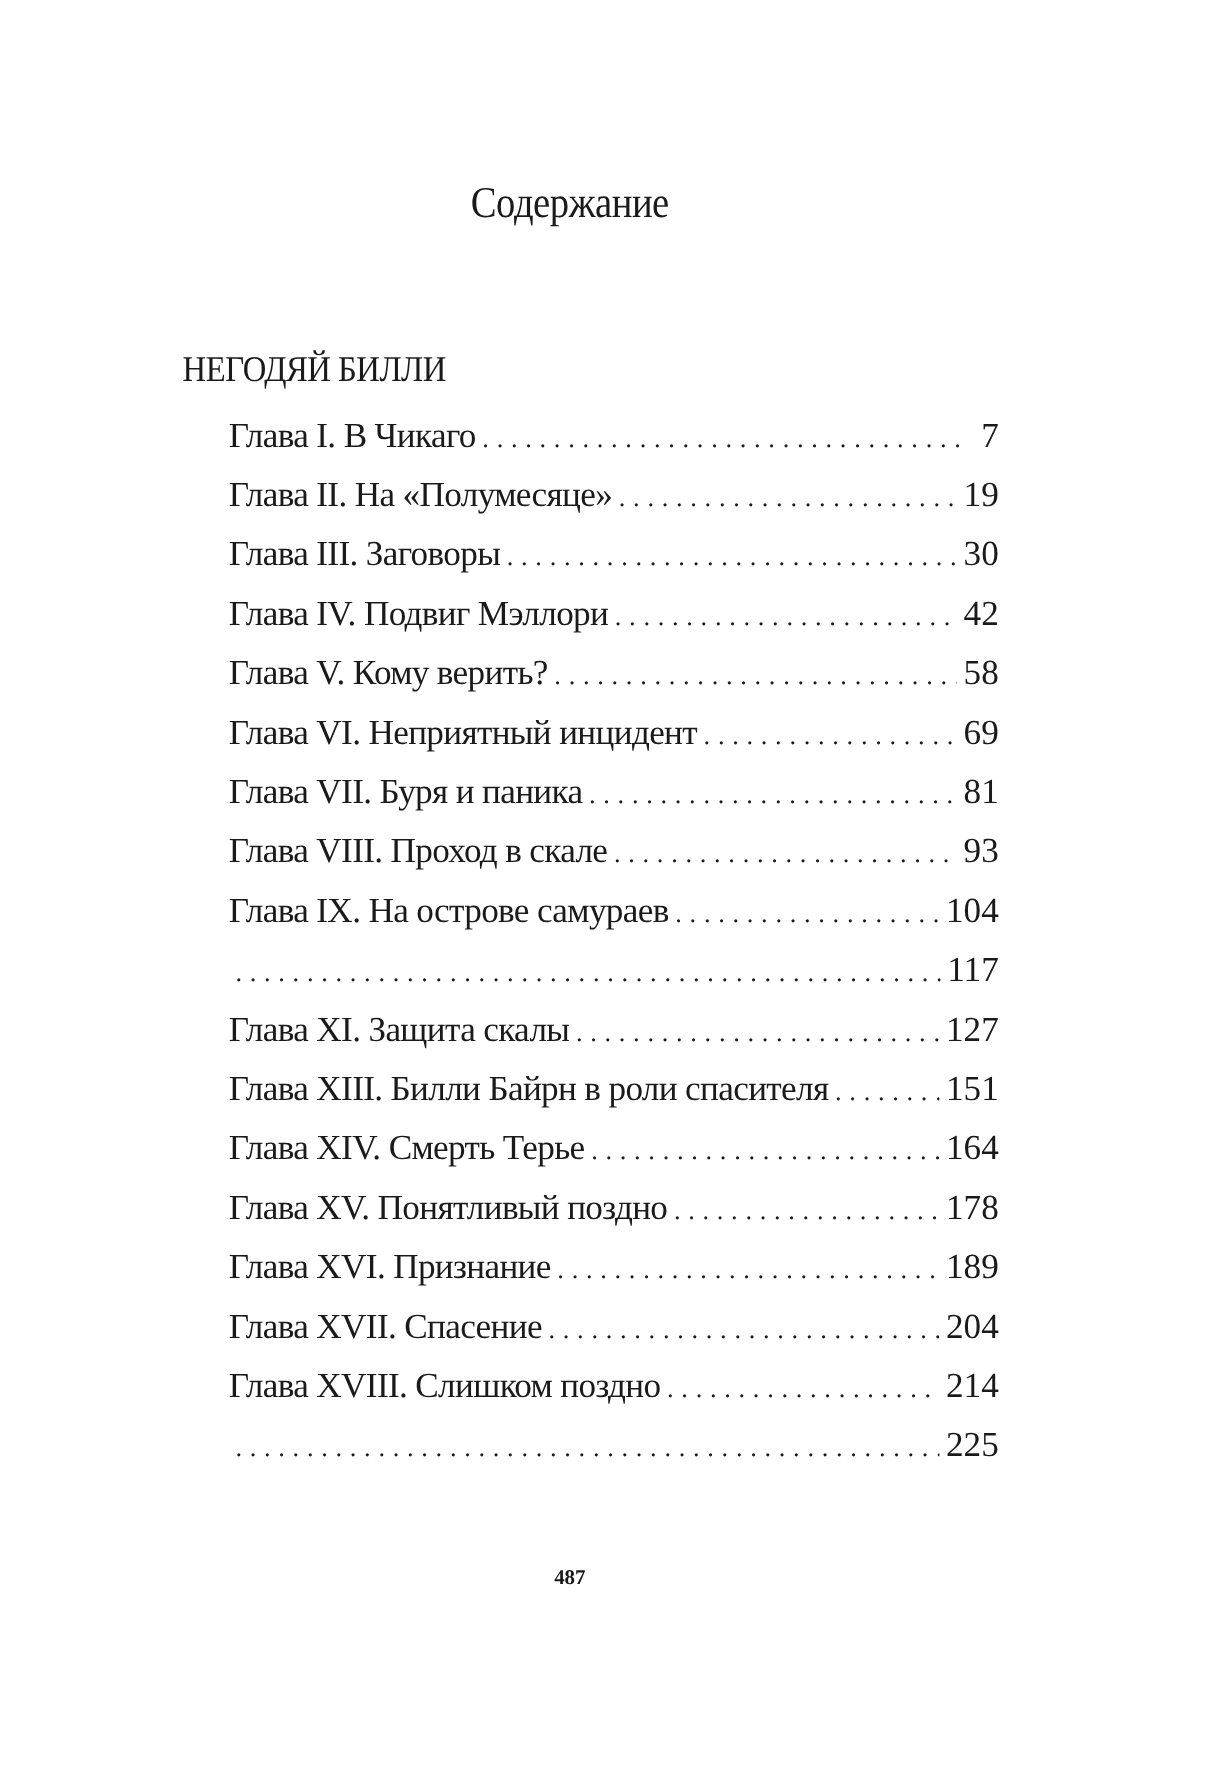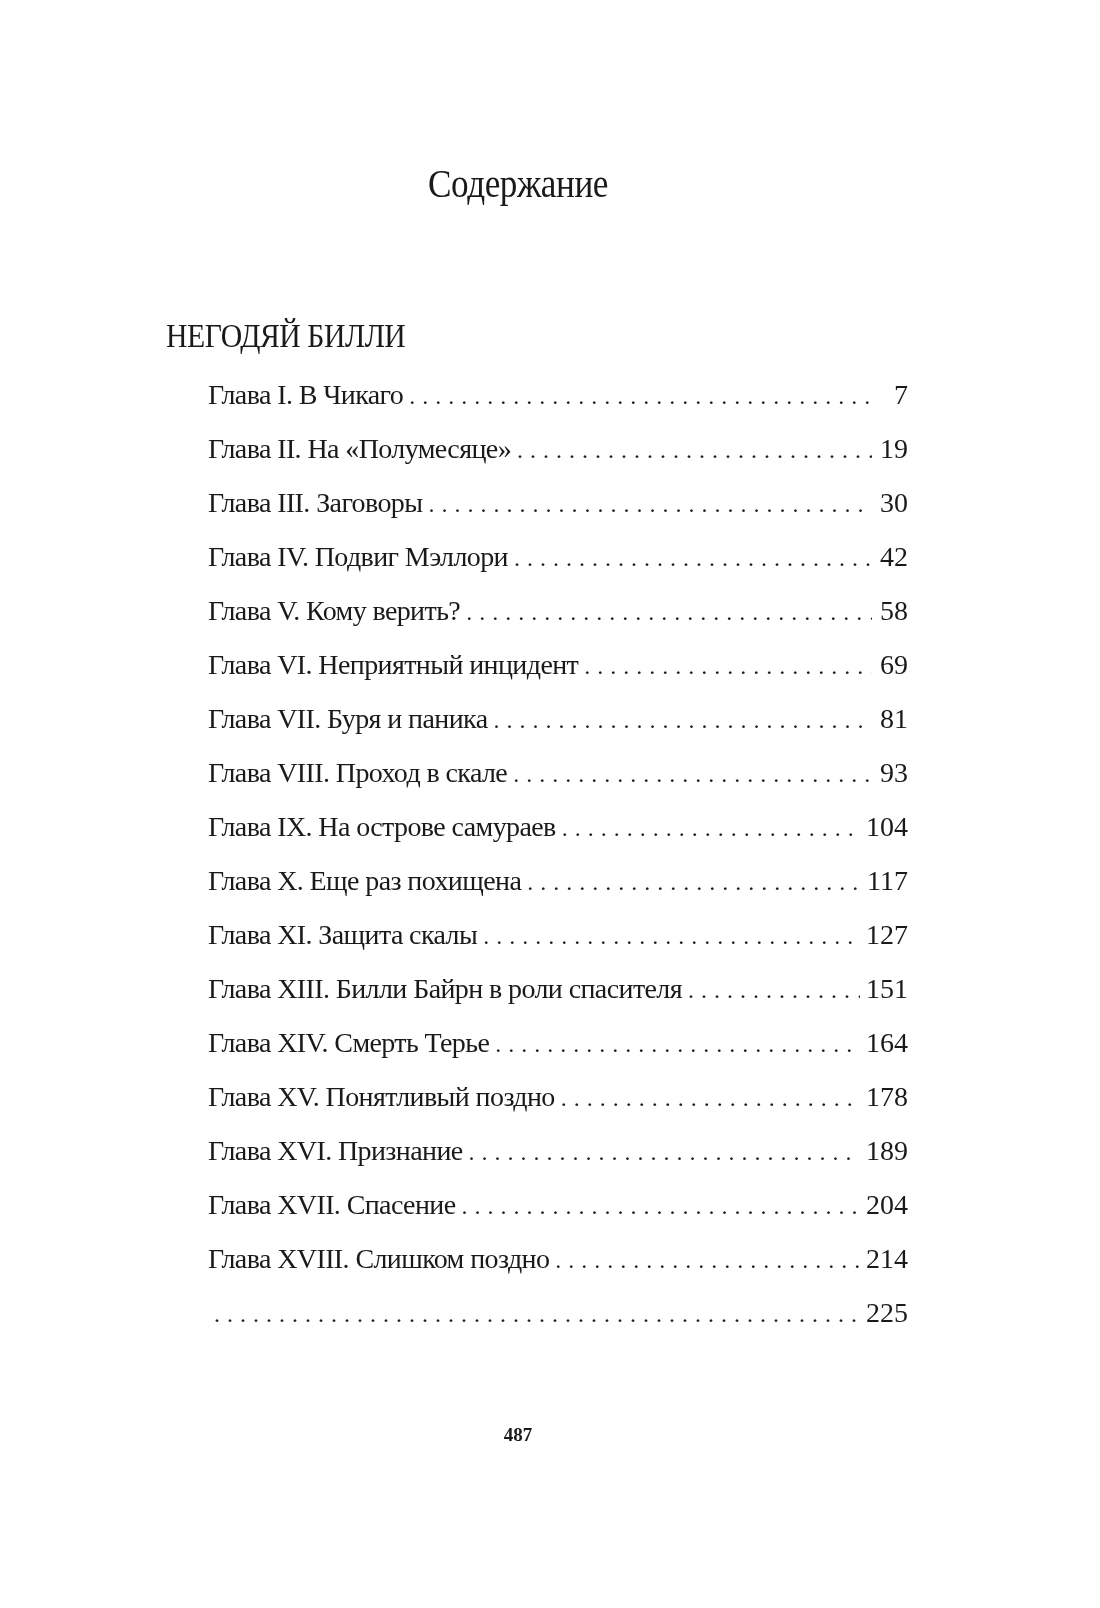--- a/index.html
+++ b/index.html
@@ -3,21 +3,21 @@
   <meta charset="utf-8">
   <style>
     html, body { margin: 0; padding: 0; background: #ffffff; }
     body { width: 1100px; height: 1608px; position: relative; overflow: hidden;
       font-family: "Liberation Serif", "DejaVu Serif", serif; color: #1a1a1a; }
     .title { position: absolute; top: 160px; left: 0; width: 1036px; text-align: center;
       font-size: 40px; letter-spacing: -0.5px; transform: scaleX(0.88); transform-origin: 518px 0; }
     .part { position: absolute; top: 318px; left: 166px; font-size: 33px; letter-spacing: -0.5px;
       transform: scaleX(0.9); transform-origin: 0 0; }
     .toc { position: absolute; top: 368px; left: 208px; width: 700px; margin: 0; padding: 0; list-style: none; }
-    .toc li { height: 54px; display: flex; align-items: baseline; font-size: 28px; line-height: 54px; }
+    .toc li { height: 54px; display: flex; align-items: baseline; font-size: 32px; line-height: 54px; }
     .toc .label { white-space: nowrap; letter-spacing: -0.6px; }
     .toc .dots { flex: 1; overflow: hidden; white-space: nowrap; margin: 0 6px; letter-spacing: 6.5px; font-size: 24px; }
     .toc .dots::before { content: ". . . . . . . . . . . . . . . . . . . . . . . . . . . . . . . . . . . . . . . . . . . . . . . . . . . . . ."; letter-spacing: 0; word-spacing: 1px; }
     .toc .page { white-space: nowrap; text-align: right; min-width: 30px; }
     .folio { position: absolute; top: 1424px; left: 0; width: 1036px; text-align: center; font-size: 19px; font-weight: bold; }
   </style>
 </head>
 <body>
 
 <div class="title">Содержание</div>
@@ -63,21 +63,20 @@
       <span class="label">Глава VIII. Проход в скале</span>
       <span class="dots"></span>
       <span class="page">93</span>
     </li>
   <li>
       <span class="label">Глава IX. На острове самураев</span>
       <span class="dots"></span>
       <span class="page">104</span>
     </li>
   <li>
-      <span class="label">Глава X. Еще раз похищена</span>
       <span class="dots"></span>
       <span class="page">117</span>
     </li>
   <li>
       <span class="label">Глава XI. Защита скалы</span>
       <span class="dots"></span>
       <span class="page">127</span>
     </li>
   <li>
       <span class="label">Глава XIII. Билли Байрн в роли спасителя</span>

